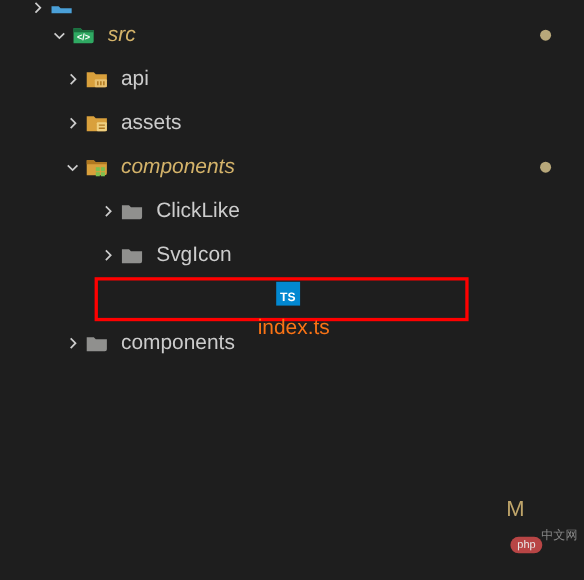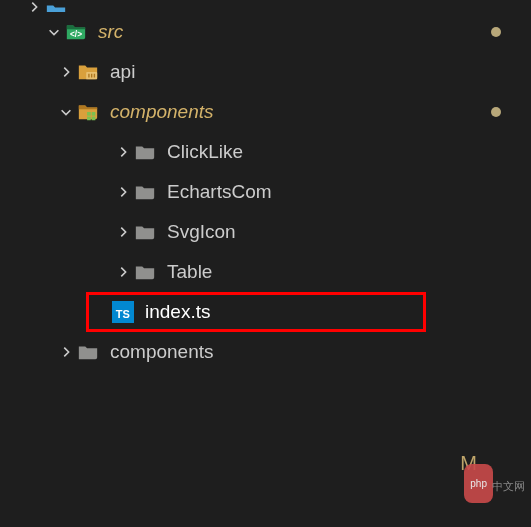--- a/index.html
+++ b/index.html
@@ -46,35 +46,35 @@
       margin-right: 30px;
     }
     .status-letter {
       color: #bfa56a;
       font-size: 20px;
       margin-right: 30px;
       font-weight: 500;
     }
     .folder-name-yellow { color: #d4b36a; font-style: italic; }
     .folder-name-grey { color: #cccccc; }
-    .file-modified { color: #ffffff; }
+    .file-modified { color: #f97316; }
     .highlighted { border: 3px solid #ff0000; }
     .indent-1 > .chevron { margin-left: 20px; }
     .indent-1 { padding-left: 24px; }
     .indent-2 { padding-left: 56px; }
-    .indent-3 { padding-left: 88px; margin-left: 25px; }
-    .indent-3-file { padding-left: 108px; }
+    .indent-3 { padding-left: 88px; }
+    .indent-3-file { padding-left: 108px; flex-direction: column; }
     .watermark {
       position: absolute;
       right: 38px;
       bottom: 24px;
       background: #c94a4a;
       color: #fff;
       font-size: 10px;
-      padding: 14px 6px;
+      padding: 2px 6px;
       border-radius: 8px;
       font-family: sans-serif;
       opacity: 0.9;
     }
     .watermark-cn {
       position: absolute;
       right: 6px;
       bottom: 33px;
       font-size: 11px;
       color: #888;
@@ -131,20 +131,35 @@
     <span class="folder-icon">
       <svg viewBox="0 0 24 24" width="22" height="22">
         <path fill="#d9a03c" d="M2 5h7l2 2h11v11a2 2 0 0 1-2 2H2V5z"></path>
         <rect x="10" y="12" width="12" height="8" rx="1" fill="#e8c070"></rect>
         <path d="M13 14v4M16 14v4M19 14v4" stroke="#b07820" stroke-width="1.5"></path>
       </svg>
     </span>
     <span class="label folder-name-grey">api</span>
   </div>
 
+  <div class="tree-row indent-2">
+    <span class="chevron">
+      <svg viewBox="0 0 16 16" fill="none">
+          <path d="M6 3l5 5-5 5" stroke="#ccc" stroke-width="1.8"></path>
+        </svg>
+    </span>
+    <span class="folder-icon">
+      <svg viewBox="0 0 24 24" width="22" height="22">
+        <path fill="#d9a03c" d="M2 5h7l2 2h11v11a2 2 0 0 1-2 2H2V5z"></path>
+        <rect x="12" y="11" width="10" height="9" rx="1" fill="#f0d080"></rect>
+        <path d="M14 14h6M14 17h6" stroke="#b07820" stroke-width="1.3"></path>
+      </svg>
+    </span>
+    <span class="label folder-name-grey">assets</span>
+  </div>
 
   <div class="tree-row indent-2">
     <span class="chevron">
       <svg viewBox="0 0 16 16" fill="none">
           <path d="M3 6l5 5 5-5" stroke="#ccc" stroke-width="1.8"></path>
         </svg>
     </span>
     <span class="folder-icon">
       <svg viewBox="0 0 24 24" width="22" height="22">
         <path fill="#d9a03c" d="M2 5h7l2 2h11v11a2 2 0 0 1-2 2H2V5z"></path>
@@ -166,62 +181,36 @@
         </svg>
     </span>
     <span class="folder-icon">
       <svg viewBox="0 0 24 24" width="22" height="22">
           <path fill="#90908e" d="M2 6h7l2 2h11v10a2 2 0 0 1-2 2H2V6z"></path>
         </svg>
     </span>
     <span class="label folder-name-grey">ClickLike</span>
   </div>
 
+
+
   <div class="tree-row indent-3">
     <span class="chevron">
       <svg viewBox="0 0 16 16" fill="none">
           <path d="M6 3l5 5-5 5" stroke="#ccc" stroke-width="1.8"></path>
         </svg>
     </span>
     <span class="folder-icon">
       <svg viewBox="0 0 24 24" width="22" height="22">
           <path fill="#90908e" d="M2 6h7l2 2h11v10a2 2 0 0 1-2 2H2V6z"></path>
         </svg>
     </span>
-    <span class="label folder-name-grey">EchartsCom</span>
-  </div>
-
-
-  <div class="tree-row indent-3">
-    <span class="chevron">
-      <svg viewBox="0 0 16 16" fill="none">
-          <path d="M6 3l5 5-5 5" stroke="#ccc" stroke-width="1.8"></path>
-        </svg>
-    </span>
-    <span class="folder-icon">
-      <svg viewBox="0 0 24 24" width="22" height="22">
-          <path fill="#90908e" d="M2 6h7l2 2h11v10a2 2 0 0 1-2 2H2V6z"></path>
-        </svg>
-    </span>
     <span class="label folder-name-grey">SvgIcon</span>
   </div>
 
-  <div class="tree-row indent-3">
-    <span class="chevron">
-      <svg viewBox="0 0 16 16" fill="none">
-          <path d="M6 3l5 5-5 5" stroke="#ccc" stroke-width="1.8"></path>
-        </svg>
-    </span>
-    <span class="folder-icon">
-      <svg viewBox="0 0 24 24" width="22" height="22">
-          <path fill="#90908e" d="M2 6h7l2 2h11v10a2 2 0 0 1-2 2H2V6z"></path>
-        </svg>
-    </span>
-    <span class="label folder-name-grey">Table</span>
-  </div>
 
 
   <div class="tree-row indent-3-file highlighted" style="width:340px; margin-left:86px; padding-left:22px;">
     <span class="file-icon">
       <svg viewBox="0 0 24 24" width="22" height="22">
         <rect width="24" height="24" fill="#0288d1"></rect>
         <text x="4" y="19" font-size="12" fill="#fff" font-weight="bold" font-family="Arial">TS</text>
       </svg>
     </span>
     <span class="label file-modified">index.ts</span>

